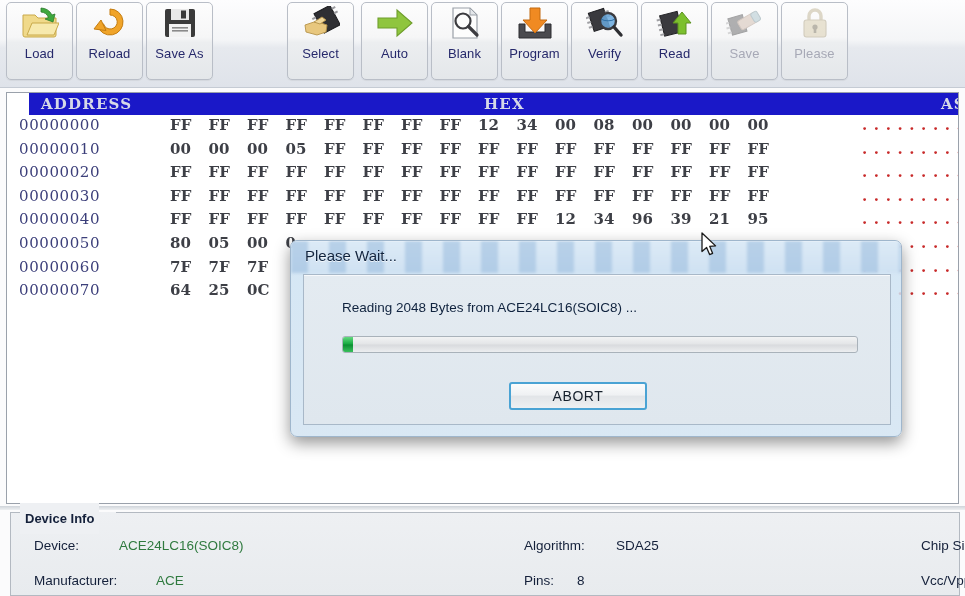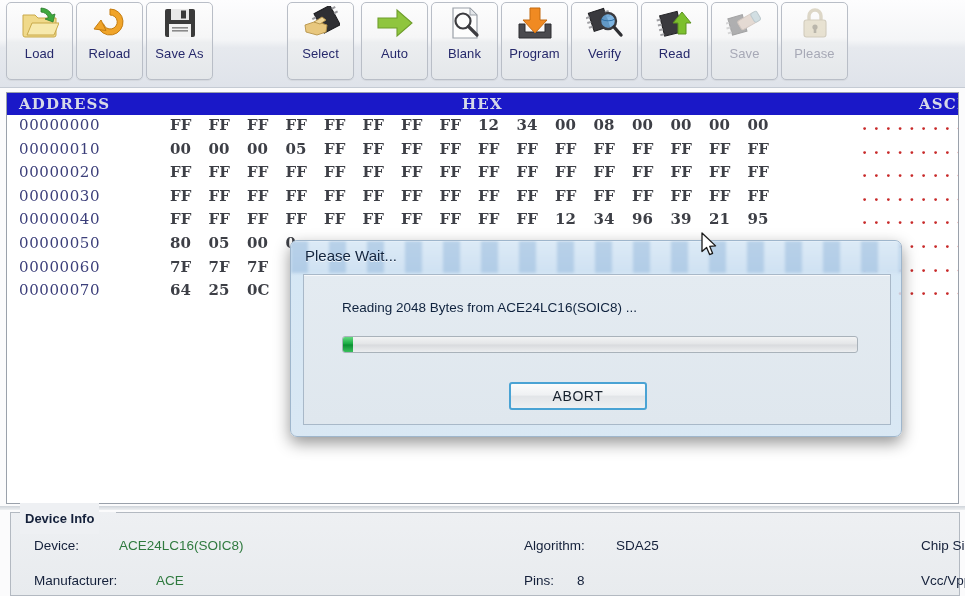--- a/index.html
+++ b/index.html
@@ -73,20 +73,21 @@
   }
   .hexhdr {
     position: relative;
     height: 22px;
     background: #1a18c8;
     color: #d6d9e8;
     font-family: "DejaVu Serif", serif;
     font-weight: bold;
     font-size: 15px;
     letter-spacing: 1.2px;
+    margin-left: 22px;
   }
   .hexhdr span { position: absolute; top: 2px; }
   .hexhdr .h-addr { left: 12px; }
   .hexhdr .h-hex  { left: 455px; }
   .hexhdr .h-asc  { left: 912px; }
 
   .hexbody {
     position: relative;
     font-family: "DejaVu Serif", serif;
     font-size: 15px;

